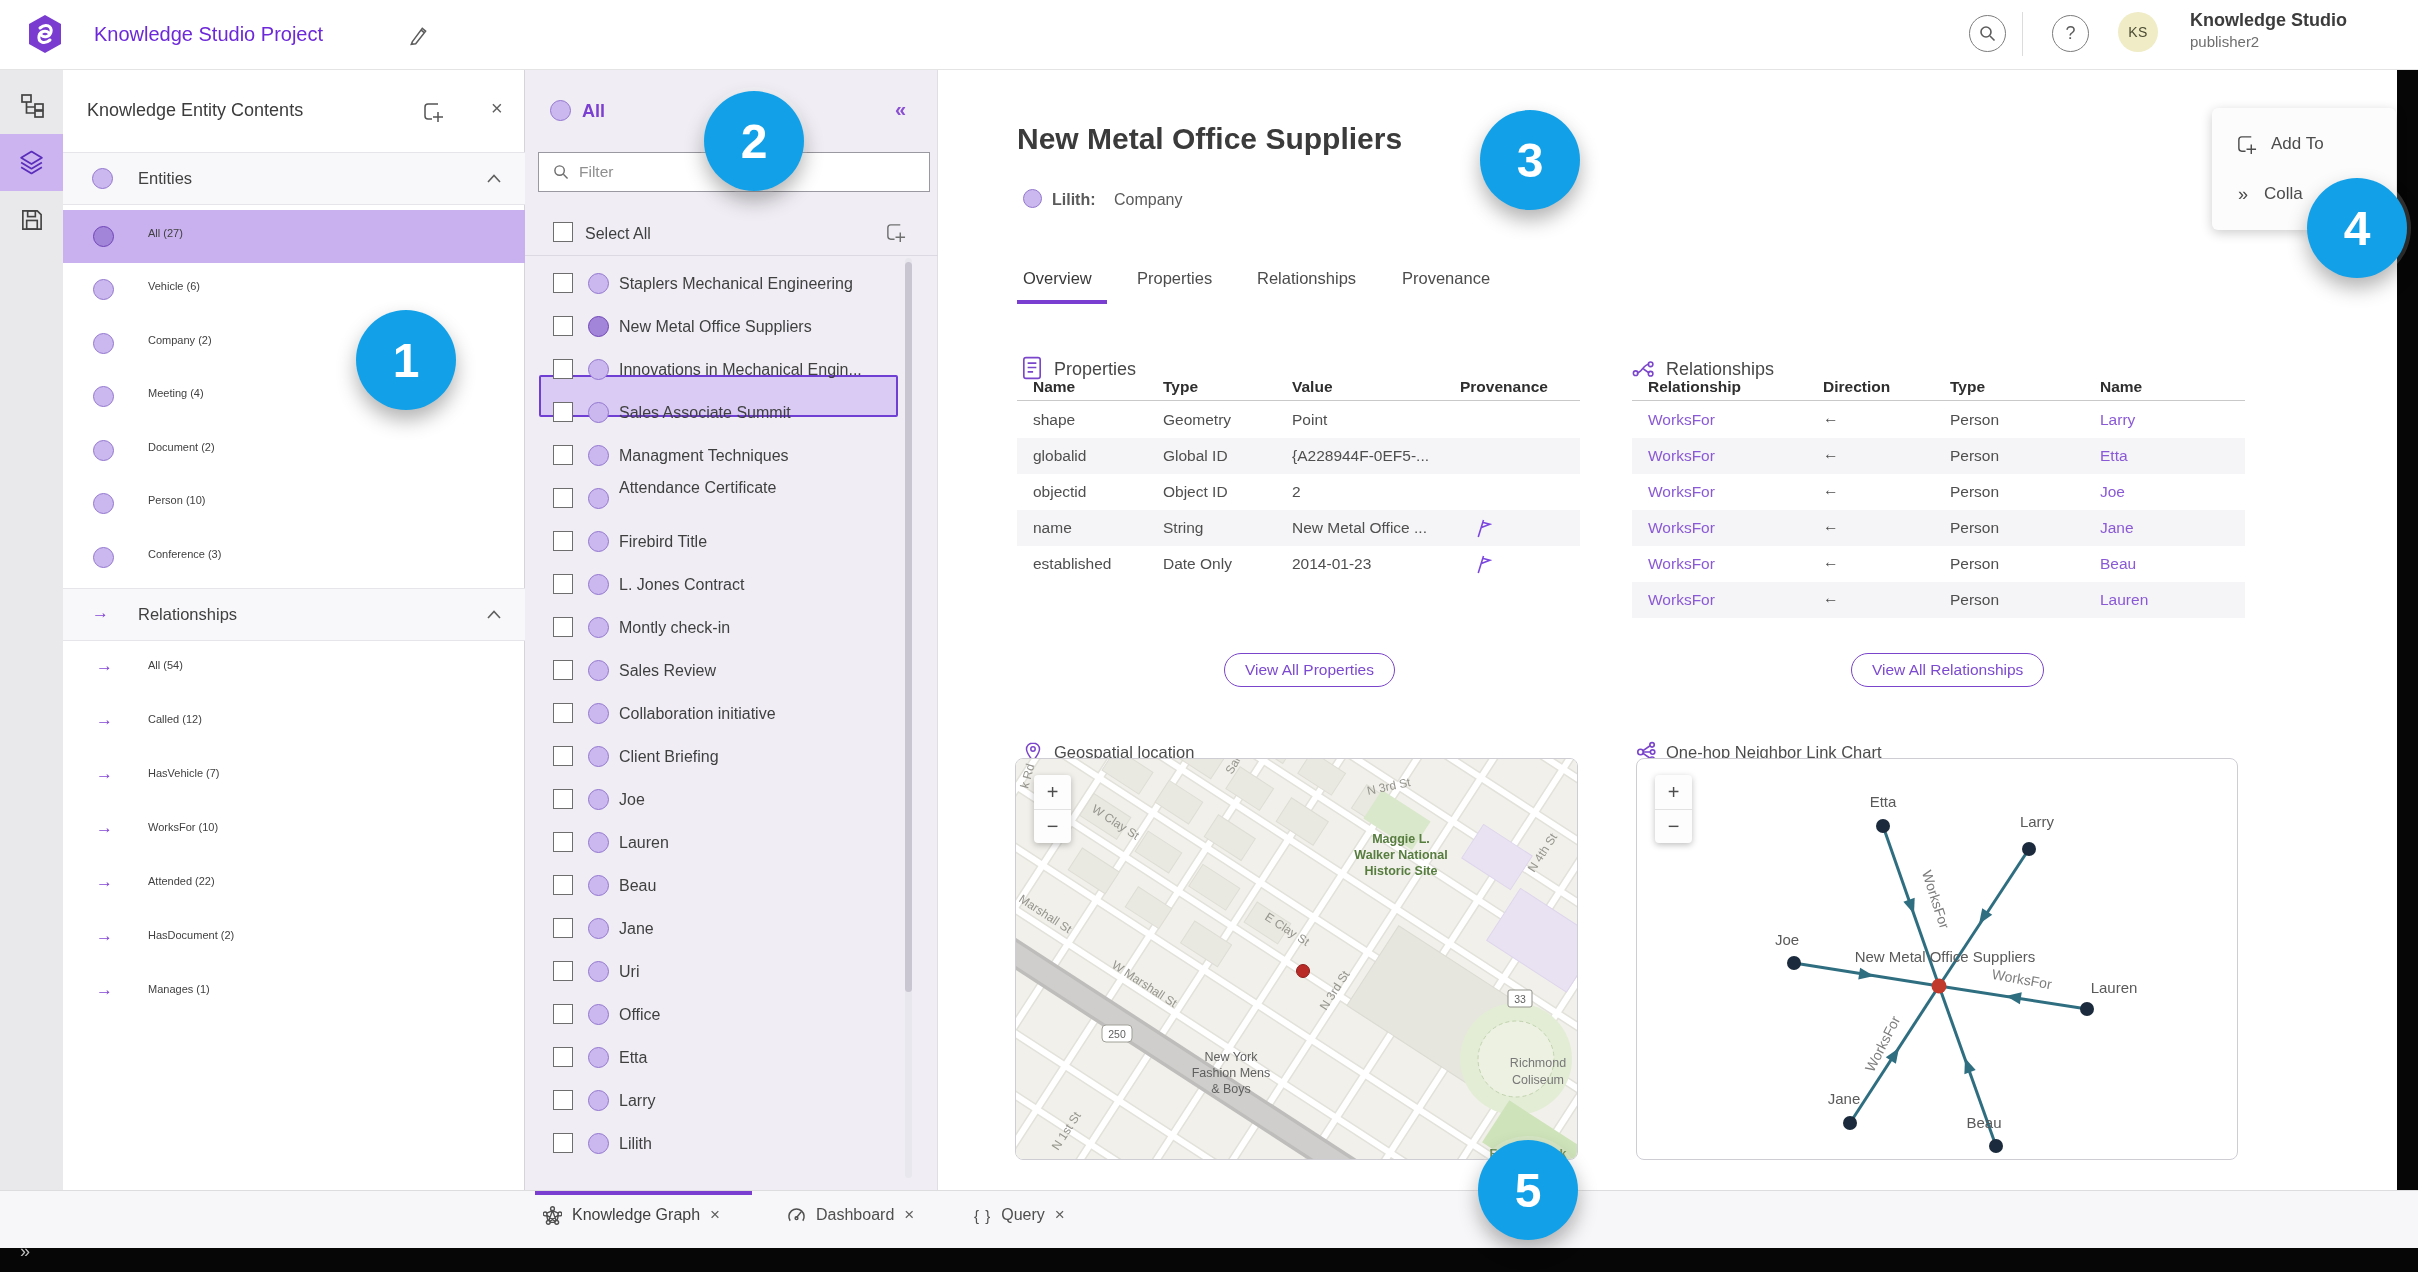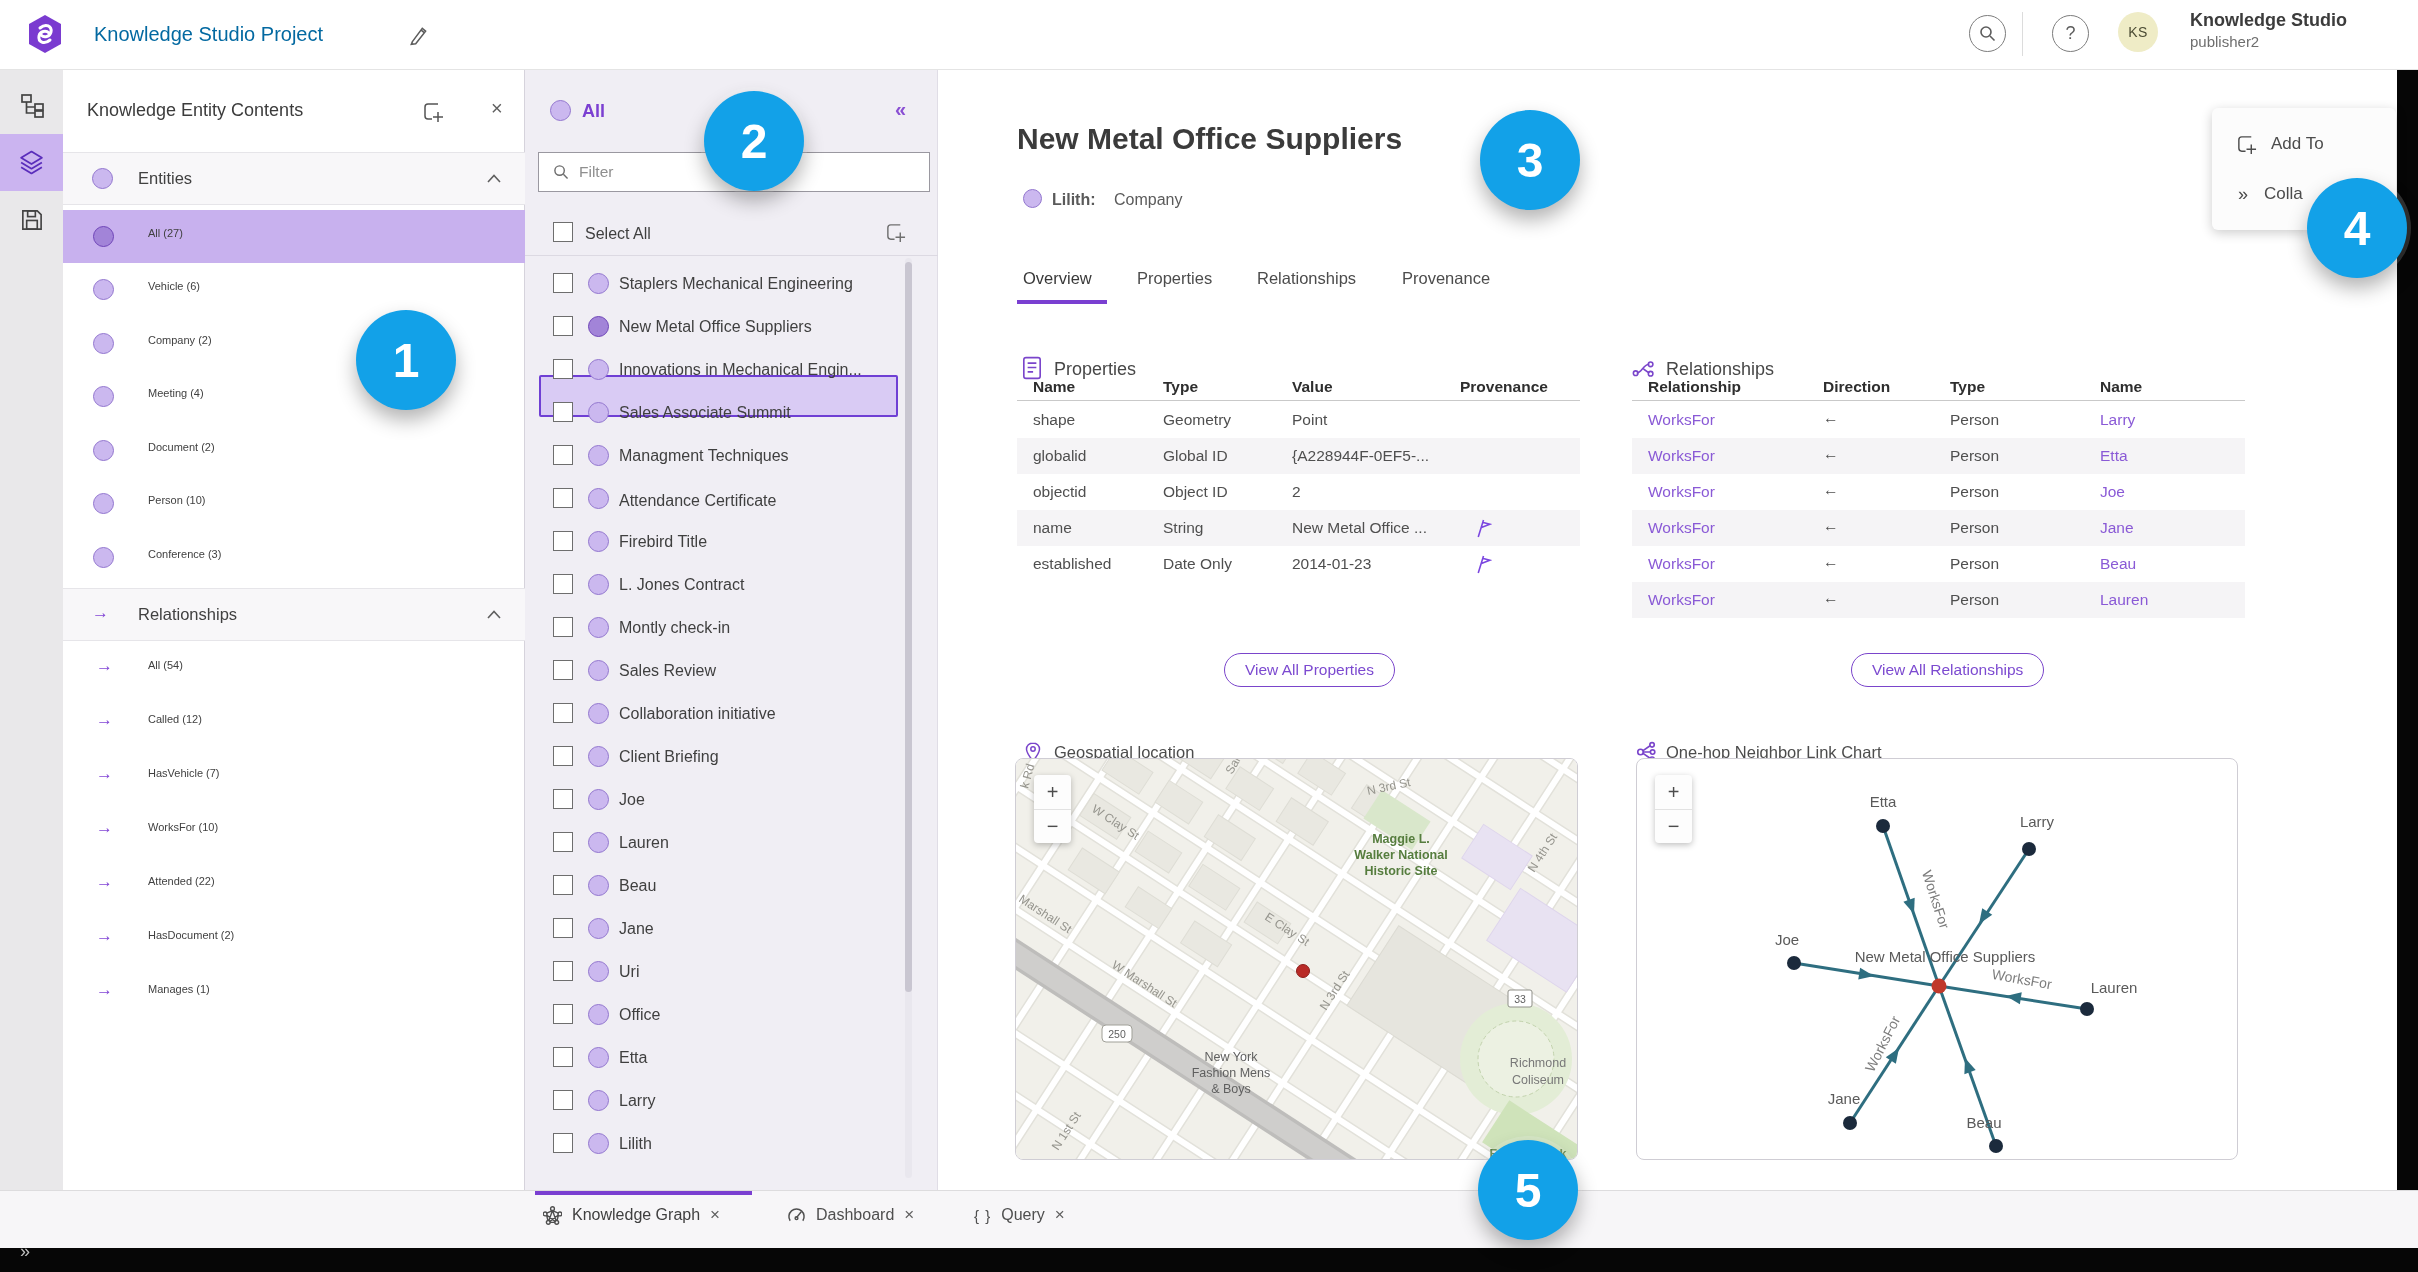--- a/index.html
+++ b/index.html
@@ -2,21 +2,21 @@
 <html><head>
 <meta charset="utf-8">
 <style>
   * { margin:0; padding:0; box-sizing:border-box; }
   body { font-family:"Liberation Sans","DejaVu Sans",sans-serif; background:#222; }
   .screen { position:relative; width:2418px; height:1272px; background:#fff; overflow:hidden; }
   .abs { position:absolute; }
 
   
   .topbar { left:0; top:0; width:2418px; height:70px; background:#fff; border-bottom:1px solid #e4e4e4; z-index:5; }
-  .app-title { left:94px; top:23px; font-size:20px; color:#0369a1; }
+  .app-title { left:94px; top:23px; font-size:20px; color:#6d28d9; }
   .iconbtn-circle { width:37px; height:37px; border:1.5px solid #7d7d7d; border-radius:50%; display:flex; align-items:center; justify-content:center; color:#5c5c5c; background:#fff; }
   .avatar { width:40px; height:40px; border-radius:50%; background:#efecc6; color:#4c4c34; font-size:14px; display:flex; align-items:center; justify-content:center; letter-spacing:.5px; }
   .user-name { font-size:18px; color:#3c3c3c; font-weight:700; }
   .user-role { font-size:15px; color:#6e6e6e; }
   .vdiv { width:1px; background:#dcdcdc; }
 
   
   .sidebar { left:0; top:70px; width:63px; height:1120px; background:#e9e8ea; z-index:4; }
   .side-item { left:0; width:63px; height:57px; display:flex; align-items:center; justify-content:center; color:#434343; }
   .side-item.sel { background:#cbb4f0; color:#5a2dbb; }
@@ -265,21 +265,21 @@
         <span class="lbl abs" style="left:94px;top:13px">Sales Associate Summit</span>
       </div>
     <div class="abs lrow" style="top:364px">
         <span class="cbx abs" style="left:28px;top:11px"></span>
         <span class="circ abs" style="left:63px;top:11px"></span>
         <span class="lbl abs" style="left:94px;top:13px">Managment Techniques</span>
       </div>
     <div class="abs lrow" style="top:407px">
         <span class="cbx abs" style="left:28px;top:11px"></span>
         <span class="circ abs" style="left:63px;top:11px"></span>
-        <span class="lbl abs" style="left:94px;top:15px">Attendance Certificate</span>
+        <span class="lbl abs" style="left:94px;top:2px">Attendance Certificate</span>
       </div>
     <div class="abs lrow" style="top:450px">
         <span class="cbx abs" style="left:28px;top:11px"></span>
         <span class="circ abs" style="left:63px;top:11px"></span>
         <span class="lbl abs" style="left:94px;top:13px">Firebird Title</span>
       </div>
     <div class="abs lrow" style="top:493px">
         <span class="cbx abs" style="left:28px;top:11px"></span>
         <span class="circ abs" style="left:63px;top:11px"></span>
         <span class="lbl abs" style="left:94px;top:13px">L. Jones Contract</span>

